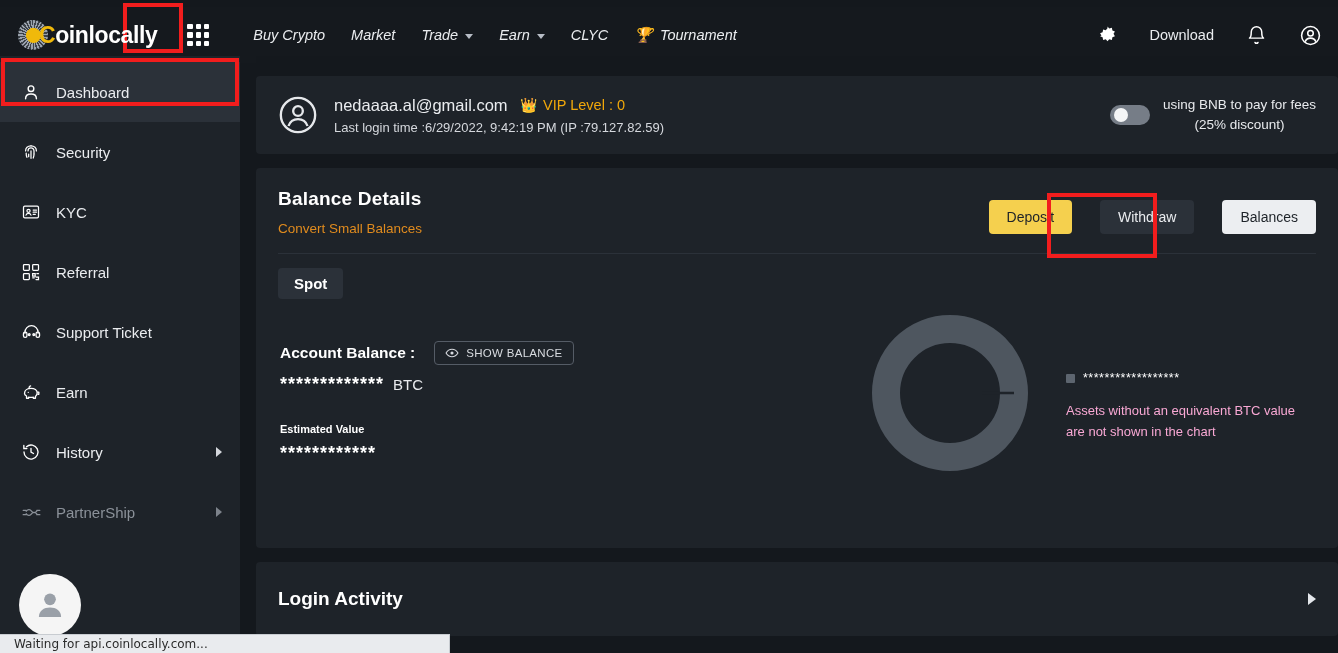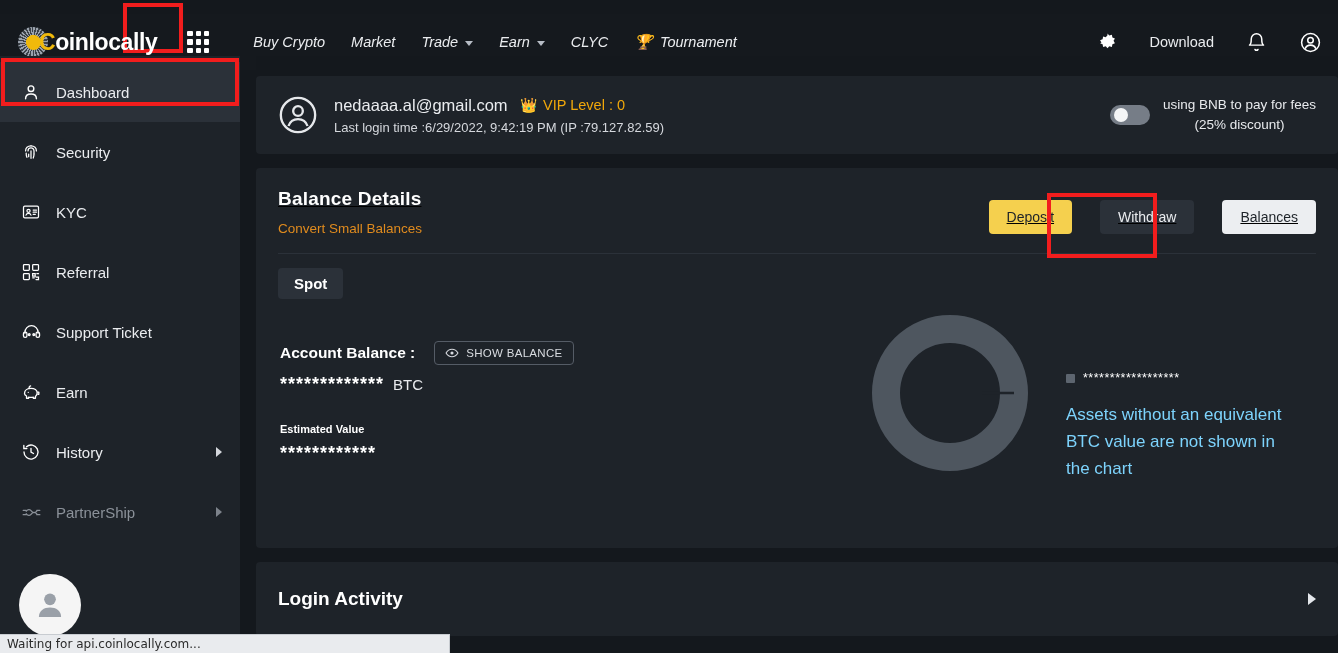--- a/index.html
+++ b/index.html
@@ -6,21 +6,21 @@
   html, body {
     width: 1338px; height: 653px;
     background: #14181d;
     font-family: "Liberation Sans", sans-serif;
     overflow: hidden;
   }
   .app { position: relative; width: 1338px; height: 653px; background: #14181d; }
 
   
   .topnav {
-    position: absolute; top: 14px; left: 0; width: 1338px; height: 56px;
+    position: absolute; top: 7px; left: 0; width: 1338px; height: 56px;
     background: #15191e;
     display: flex; align-items: center;
   }
   .logo-wrap { display: flex; align-items: center; margin-left: 18px; gap: 2px; }
   .logo-mark {
     width: 30px; height: 30px; border-radius: 50%;
     background:
       radial-gradient(circle at 50% 50%, #f0b90b 0 32%, rgba(0,0,0,0) 33%),
       repeating-conic-gradient(from 0deg, #9aa2ad 0deg 7deg, #3c4249 7deg 14deg);
     position: relative;
@@ -120,21 +120,21 @@
     position: relative; flex: 0 0 40px;
   }
   .toggle .knob {
     position: absolute; top: 3px; left: 4px; width: 14px; height: 14px;
     border-radius: 50%; background: #f4f5f6;
   }
   .bnb-text { font-size: 13.5px; color: #e8eaed; text-align: center; line-height: 1.45; }
 
   
   .bal-card { height: 380px; padding: 20px 22px 0 22px; }
-  .bal-head { display: flex; align-items: flex-start; text-decoration: underline; }
+  .bal-head { display: flex; align-items: flex-start; }
   .bal-title { font-size: 19px; font-weight: 700; color: #ffffff; letter-spacing: .2px; }
   .convert-link { font-size: 13.5px; color: #e08b1e; margin-top: 11px; display: inline-block; }
   .bal-actions { margin-left: auto; display: flex; align-items: center; gap: 28px; margin-top: 12px; }
   .btn { border-radius: 4px; font-size: 14px; padding: 9px 18px; white-space: nowrap; }
   .btn-deposit { background: #f5d04e; color: #1e2329; font-weight: 400; }
   .btn-withdraw { background: #2b3139; color: #eaecef; }
   .btn-balances { background: #eceef1; color: #1e2329; }
 
   .divider { height: 1px; background: #2b3139; margin: 16px 0 0 0; }
 
@@ -158,36 +158,36 @@
   .unit { font-size: 15px; color: #eaecef; }
   .est-label { font-size: 11px; color: #ffffff; font-weight: 700; margin-top: 28px; }
   .est-val { margin-top: 8px; }
 
   .chart-area { position: absolute; left: 592px; top: -28px; }
   .donut { position: relative; width: 160px; height: 160px; }
   .legend { position: absolute; left: 788px; top: 30px; width: 230px; }
   .legend-row { display: flex; align-items: center; gap: 8px; }
   .legend-sq { width: 9px; height: 9px; background: #5d656f; border-radius: 1px; flex: 0 0 9px; }
   .legend-mask { font-size: 12.5px; color: #ffffff; letter-spacing: .5px; }
-  .legend-note { font-size: 17px; color: #7dd3fc; line-height: 1.6; margin-top: 16px; }
+  .legend-note { font-size: 13px; color: #f9a8d4; line-height: 1.6; margin-top: 16px; }
 
   
   .login-card { height: 74px; padding: 0 22px; display: flex; align-items: center; }
   .login-title { font-size: 19px; font-weight: 700; color: #ffffff; }
   .login-chev {
     margin-left: auto; width: 0; height: 0;
     border-top: 6px solid transparent; border-bottom: 6px solid transparent;
     border-left: 8px solid #e4e7eb;
   }
 
   
   .statusbar {
     position: absolute; left: 0; bottom: 0; width: 450px; height: 19px;
     background: #e9ebee; color: #2b2b2b; font-size: 12px;
-    display: flex; align-items: center; padding-left: 7px;
+    display: flex; align-items: center; padding-left: 14px;
     font-family: "DejaVu Sans", sans-serif;
     border-top: 1px solid #c8ccd1; border-right: 1px solid #c8ccd1;
   }
 </style>
 </head>
 <body>
 
 <div class="app">
 
   <div class="topnav">

